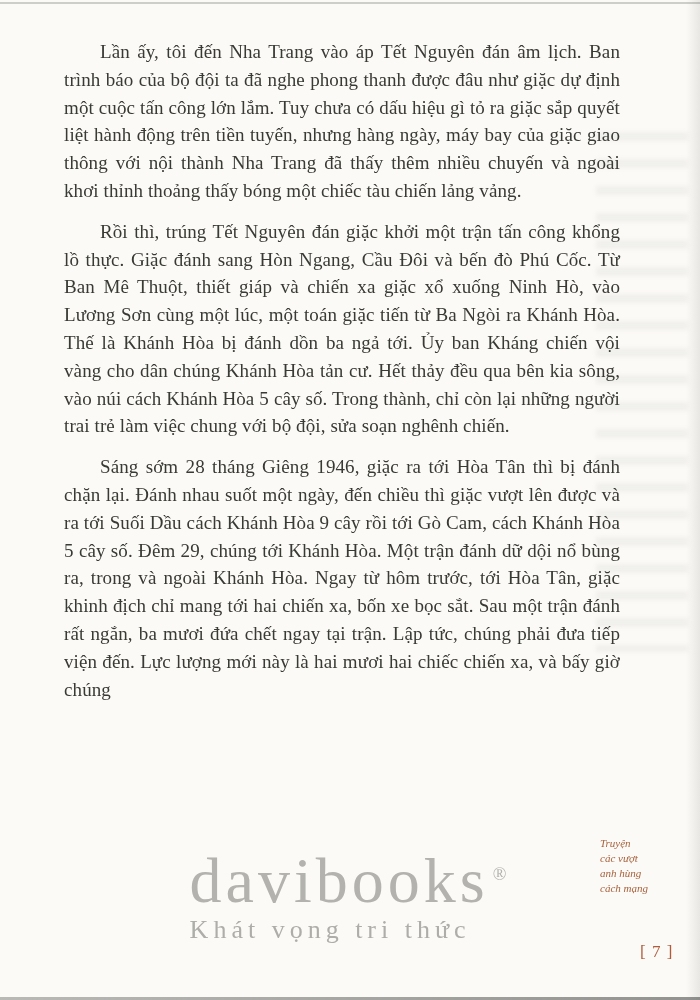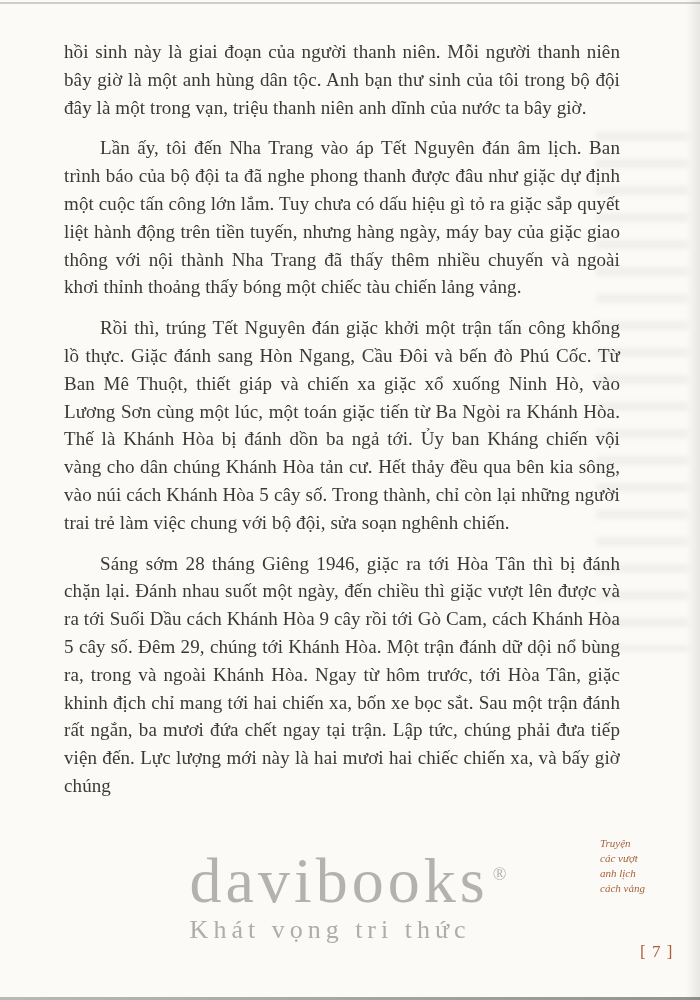--- a/index.html
+++ b/index.html
@@ -128,31 +128,30 @@
 
 <div>
 
   <div class="edge-top"></div>
   <div class="edge-right-shadow"></div>
   <div class="edge-bottom"></div>
 
   <div class="bleedthrough"></div>
 
   <div class="text-block">
-    <p class="para">hồi sinh này là giai đoạn của người thanh niên. Mỗi người thanh niên bây giờ là một anh hùng dân tộc. Anh bạn thư sinh của tôi trong bộ đội đây là một trong vạn, triệu thanh niên anh dĩnh của nước ta bây giờ.</p>
     <p class="para indent">Lần ấy, tôi đến Nha Trang vào áp Tết Nguyên đán âm lịch. Ban trình báo của bộ đội ta đã nghe phong thanh được đâu như giặc dự định một cuộc tấn công lớn lắm. Tuy chưa có dấu hiệu gì tỏ ra giặc sắp quyết liệt hành động trên tiền tuyến, nhưng hàng ngày, máy bay của giặc giao thông với nội thành Nha Trang đã thấy thêm nhiều chuyến và ngoài khơi thỉnh thoảng thấy bóng một chiếc tàu chiến lảng vảng.</p>
     <p class="para indent">Rồi thì, trúng Tết Nguyên đán giặc khởi một trận tấn công khổng lồ thực. Giặc đánh sang Hòn Ngang, Cầu Đôi và bến đò Phú Cốc. Từ Ban Mê Thuột, thiết giáp và chiến xa giặc xổ xuống Ninh Hò, vào Lương Sơn cùng một lúc, một toán giặc tiến từ Ba Ngòi ra Khánh Hòa. Thế là Khánh Hòa bị đánh dồn ba ngả tới. Ủy ban Kháng chiến vội vàng cho dân chúng Khánh Hòa tản cư. Hết thảy đều qua bên kia sông, vào núi cách Khánh Hòa 5 cây số. Trong thành, chỉ còn lại những người trai trẻ làm việc chung với bộ đội, sửa soạn nghênh chiến.</p>
     <p class="para indent">Sáng sớm 28 tháng Giêng 1946, giặc ra tới Hòa Tân thì bị đánh chặn lại. Đánh nhau suốt một ngày, đến chiều thì giặc vượt lên được và ra tới Suối Dầu cách Khánh Hòa 9 cây rồi tới Gò Cam, cách Khánh Hòa 5 cây số. Đêm 29, chúng tới Khánh Hòa. Một trận đánh dữ dội nổ bùng ra, trong và ngoài Khánh Hòa. Ngay từ hôm trước, tới Hòa Tân, giặc khinh địch chỉ mang tới hai chiến xa, bốn xe bọc sắt. Sau một trận đánh rất ngắn, ba mươi đứa chết ngay tại trận. Lập tức, chúng phải đưa tiếp viện đến. Lực lượng mới này là hai mươi hai chiếc chiến xa, và bấy giờ chúng</p>
   </div>
 
   <div class="margin-note">
     <div>Truyện</div>
     <div>các vượt</div>
-    <div>anh lịch</div>
-    <div>cách vảng</div>
+    <div>anh hùng</div>
+    <div>cách mạng</div>
   </div>
 
   <div class="page-number">[ 7 ]</div>
 
   <div class="watermark">
     <div class="wm-title"><span>davibooks</span><span class="wm-reg">®</span></div>
     <div class="wm-sub">Khát vọng tri thức</div>
   </div>
 
 </div>

